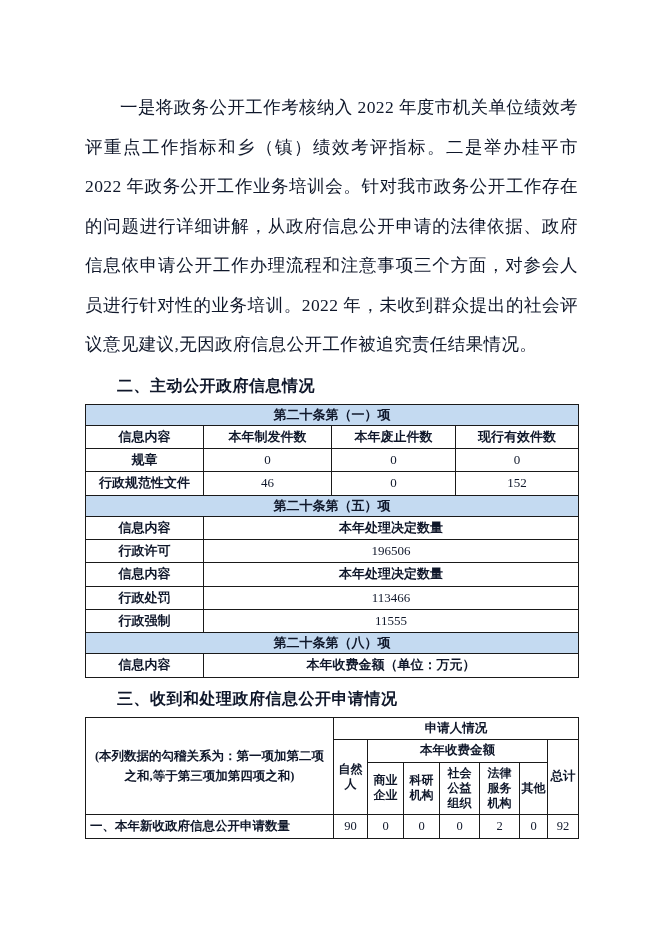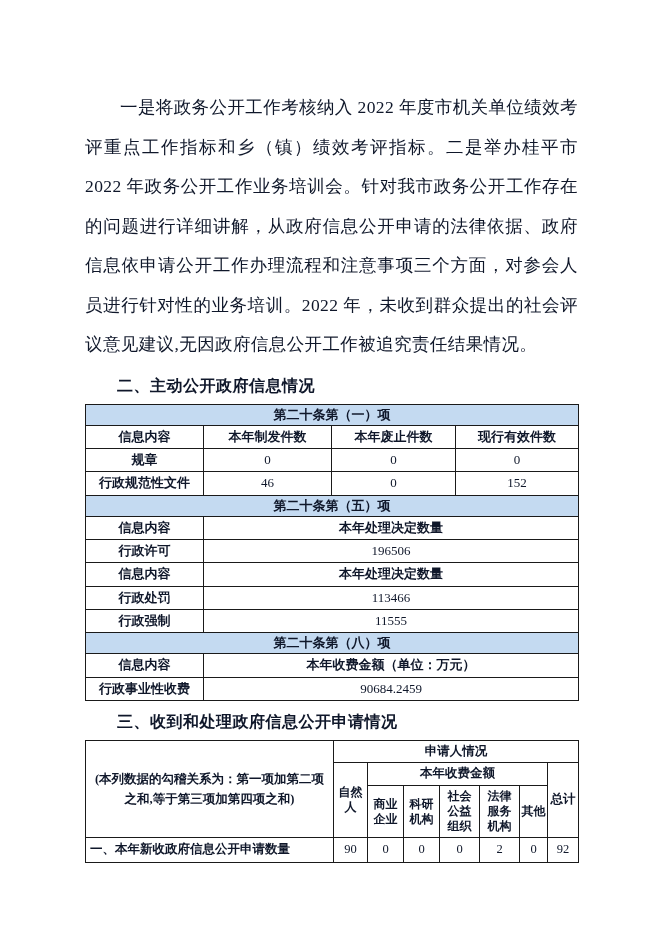--- a/index.html
+++ b/index.html
@@ -136,24 +136,20 @@
         <td class="hd">行政强制</td>
         <td class="val" colspan="3">11555</td>
       </tr>
 
       <tr>
         <td class="band" colspan="4">第二十条第（八）项</td>
       </tr>
       <tr>
         <td class="hd">信息内容</td>
         <td class="hd" colspan="3">本年收费金额（单位：万元）</td>
-      </tr>
-      <tr>
-        <td class="hd">行政事业性收费</td>
-        <td class="val" colspan="3">90684.2459</td>
       </tr>
     </tbody>
   </table>
 
   <h2 class="section-heading">三、收到和处理政府信息公开申请情况</h2>
 
   <table class="t2">
     <colgroup>
       <col style="width:248px">
         <col style="width:34px">

